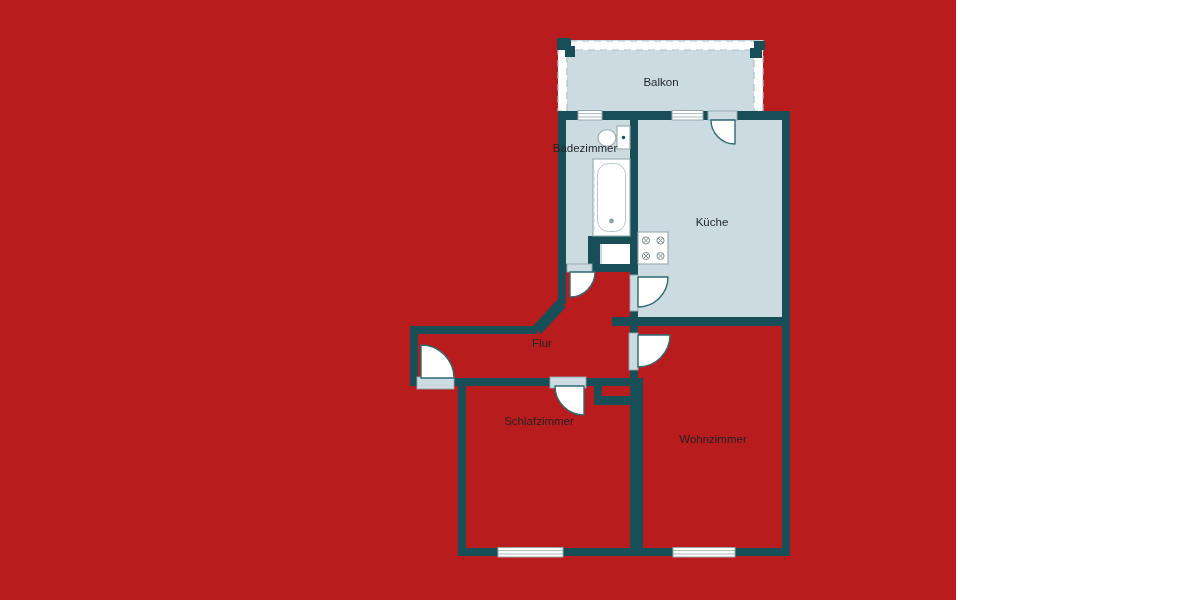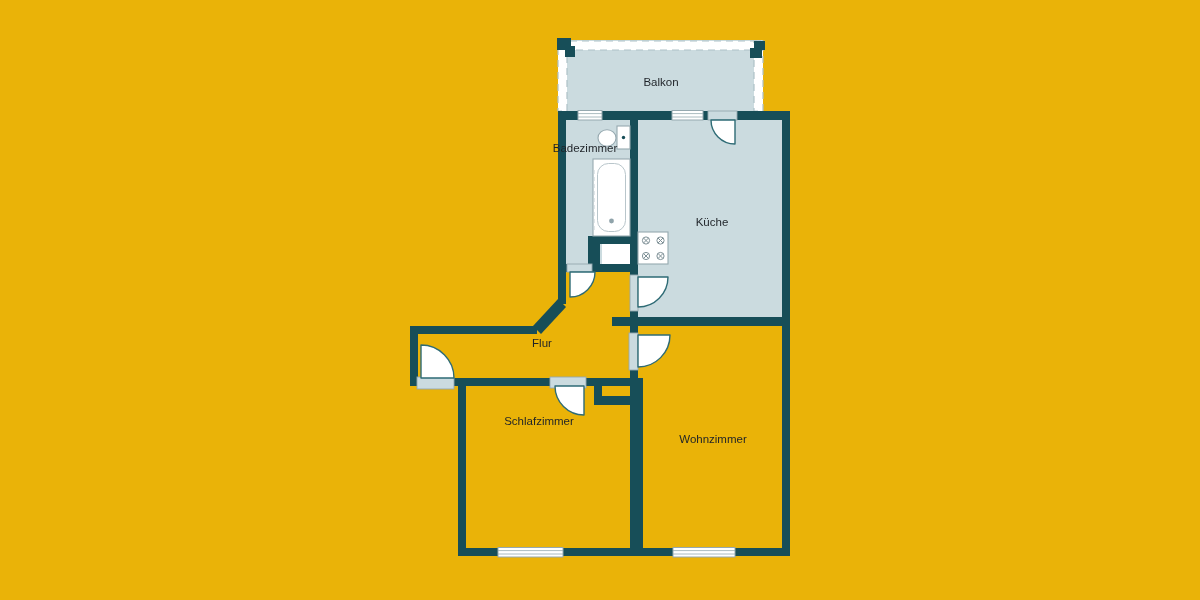--- a/index.html
+++ b/index.html
@@ -4,21 +4,21 @@
 <style>
   :root{
     --wall:#174E58;
     --room:#CBDBDF;
     --door:#2E6B75;
     --frame:#96A9B0;
     --rail:#AEC1C7;
     --text:#1F2328;
   }
   html,body{margin:0;padding:0;background:#ffffff;}
-  .stage{position:relative;width:1200px;height:600px;background:#eab308;overflow:hidden;}
+  .stage{position:relative;width:956px;height:600px;background:#b91c1c;overflow:hidden;}
   svg{position:absolute;left:0;top:0;}
   .wall{fill:var(--wall);stroke:none;}
   .floor{fill:var(--room);stroke:none;}
   .white-floor{fill:#ffffff;stroke:none;}
   .band{fill:#ffffff;stroke:var(--rail);stroke-width:1.2;stroke-dasharray:7 5;}
   .threshold{fill:var(--room);stroke:var(--frame);stroke-width:0.9;}
   .door-arc{fill:#ffffff;stroke:var(--door);stroke-width:1.4;stroke-linejoin:round;}
   .window{fill:#ffffff;stroke:var(--frame);stroke-width:1;}
   .winline{stroke:var(--frame);stroke-width:0.8;fill:none;}
   .fixture{fill:#ffffff;stroke:var(--frame);stroke-width:1.1;}

